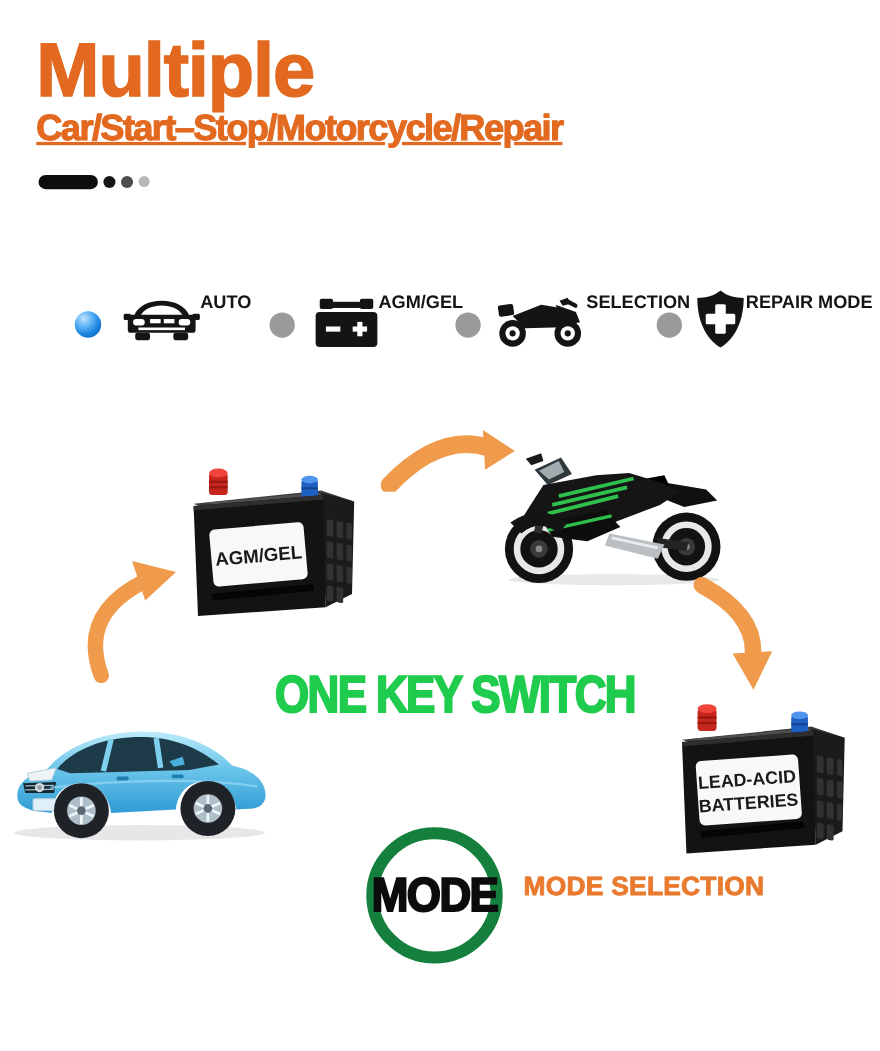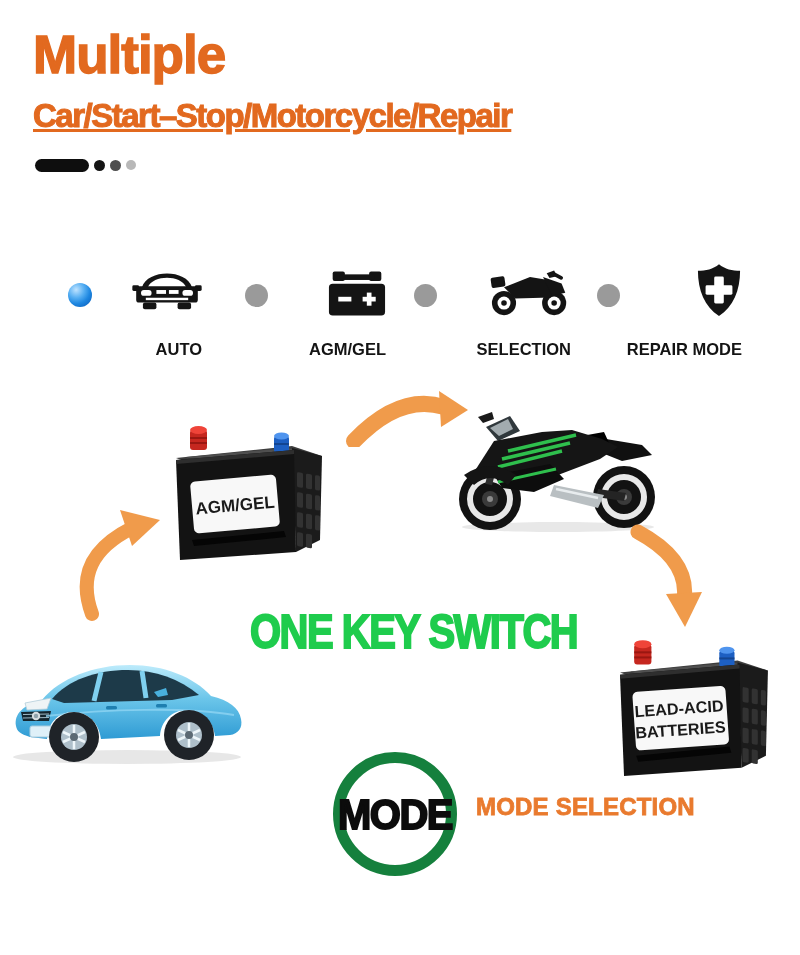--- a/index.html
+++ b/index.html
@@ -4,21 +4,21 @@
 <style>
   html,body{margin:0;padding:0;background:#fff;}
   .canvas{
     position:relative;width:800px;height:955px;background:#ffffff;overflow:hidden;
     font-family:"Liberation Sans","DejaVu Sans",sans-serif;
   }
   .abs{position:absolute;}
 
   
   .title{
-    left:33px;top:26px;font-size:53px;line-height:1.1;font-weight:700;
+    left:33px;top:26px;font-size:69px;line-height:1.1;font-weight:700;
     color:#E2691F;letter-spacing:-1px;-webkit-text-stroke:1.4px #E2691F;
   }
   .subtitle{
     left:33px;top:99px;font-size:33px;line-height:1;font-weight:700;
     color:#E2691F;letter-spacing:-1.5px;text-decoration:underline;-webkit-text-stroke:1px #E2691F;
   }
   .deco-row{left:35px;top:158px;display:flex;align-items:center;gap:5px;height:14px;}
   .deco-pill{width:54px;height:13px;border-radius:7px;background:#0e0e0e;}
   .deco-dot1{width:11px;height:11px;border-radius:50%;background:#151515;}
   .deco-dot2{width:11px;height:11px;border-radius:50%;background:#4e4e4e;}
@@ -27,21 +27,21 @@
     left:33px;top:185px;width:730px;font-size:23.5px;line-height:1.27;font-weight:700;
     color:#E2691F;-webkit-text-stroke:0.4px #E2691F;letter-spacing:-0.2px;
   }
 
   
   .ball{
     left:68px;top:283px;width:24px;height:24px;border-radius:50%;
     background:radial-gradient(circle at 34% 28%, #bfe3ff 0%, #55aef2 35%, #1d86e0 60%, #0b5cb8 95%);
   }
   .sep-dot{width:23px;height:23px;border-radius:50%;background:#9A9A9A;top:284px;}
-  .mode-item{top:261px;display:flex;flex-direction:column;align-items:flex-end;gap:18px;}
+  .mode-item{top:261px;display:flex;flex-direction:row;align-items:flex-start;}
   .mode-item .icon-box{height:56px;display:flex;align-items:flex-end;justify-content:center;}
   .mode-label{margin-top:5px;font-size:16.5px;font-weight:700;color:#141414;letter-spacing:0;white-space:nowrap;}
 
   
   .green-caption{
     left:250px;top:606px;font-size:40px;font-weight:700;color:#1FCC4D;
     letter-spacing:-1.5px;-webkit-text-stroke:1.6px #1FCC4D;
     transform:scaleY(1.18);transform-origin:left top;white-space:nowrap;
   }
 

